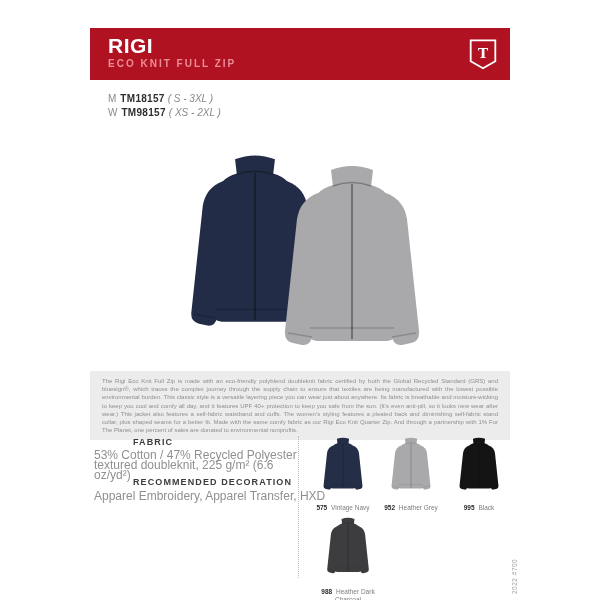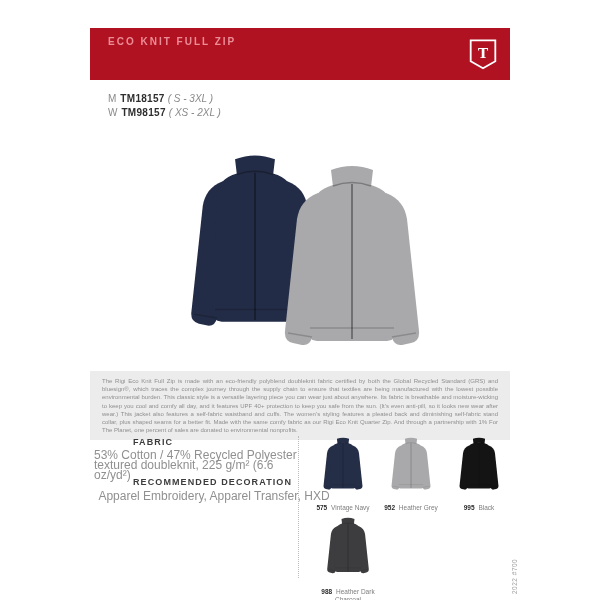--- a/index.html
+++ b/index.html
@@ -39,21 +39,21 @@
   .spec-heading{
     position:absolute;left:90px;font-size:9px;font-weight:bold;
     letter-spacing:1.1px;color:#3c3c3c;padding-left:43px;
   }
   .spec-text{
     position:absolute;left:94px;font-size:12px;line-height:10px;color:#909090;
   }
   .fabric-heading{top:437px;}
   .fabric-text{top:450px;width:218px;}
   .deco-heading{top:477px;}
-  .deco-text{top:491px;width:240px;text-align:center;}
+  .deco-text{top:491px;width:240px;}
   
   .divider{
     position:absolute;left:298px;top:436px;height:142px;width:0;
     border-left:1px dotted #bdbdbd;
   }
   
   .swatch-row{position:absolute;display:flex;gap:6px;}
   #swatch-row-1{left:312px;top:431px;}
   #swatch-row-2{left:312px;top:511px;}
   .swatch{width:62px;display:flex;flex-direction:column;align-items:center;}
@@ -82,20 +82,21 @@
       <path d="M81 33 Q100 26 119 33 C133 37 139 45 140 55 L145 177 Q146 188 135 189 L65 189 Q54 188 55 177 L60 55 C61 45 67 37 81 33 Z" fill="currentColor"></path>
       <path d="M81 34 Q100 27 119 34" fill="none" stroke="rgba(0,0,0,0.28)" stroke-width="1.5"></path>
       <line x1="100" y1="32" x2="100" y2="187" stroke="rgba(0,0,0,0.42)" stroke-width="1.6"></line>
       <path d="M58 176 L142 176" fill="none" stroke="rgba(0,0,0,0.18)" stroke-width="1.5"></path>
       <path d="M36 181 L60 185 M164 181 L140 185" fill="none" stroke="rgba(0,0,0,0.18)" stroke-width="1.5"></path>
     </symbol>
   </defs>
 </svg>
 
 <div class="banner" style="background: rgb(176, 18, 34);">
+  <div class="banner-title">RIGI</div>
   <div class="banner-subtitle">ECO KNIT FULL ZIP</div>
   <svg class="brand-logo" viewBox="0 0 30 34">
     <path d="M1.5 1.5 H28.5 V24.5 L15 32 L1.5 24.5 Z" fill="none" stroke="#ffffff" stroke-width="2"></path>
     <text x="15" y="20.5" text-anchor="middle" font-family="DejaVu Serif, serif" font-size="15" font-weight="bold" fill="#ffffff">T</text>
   </svg>
 </div>
 
 <div class="codes">
   <div class="code-row">
     <span class="gender">M</span><span class="code">TM18157</span><span class="sizes">( S - 3XL )</span>

